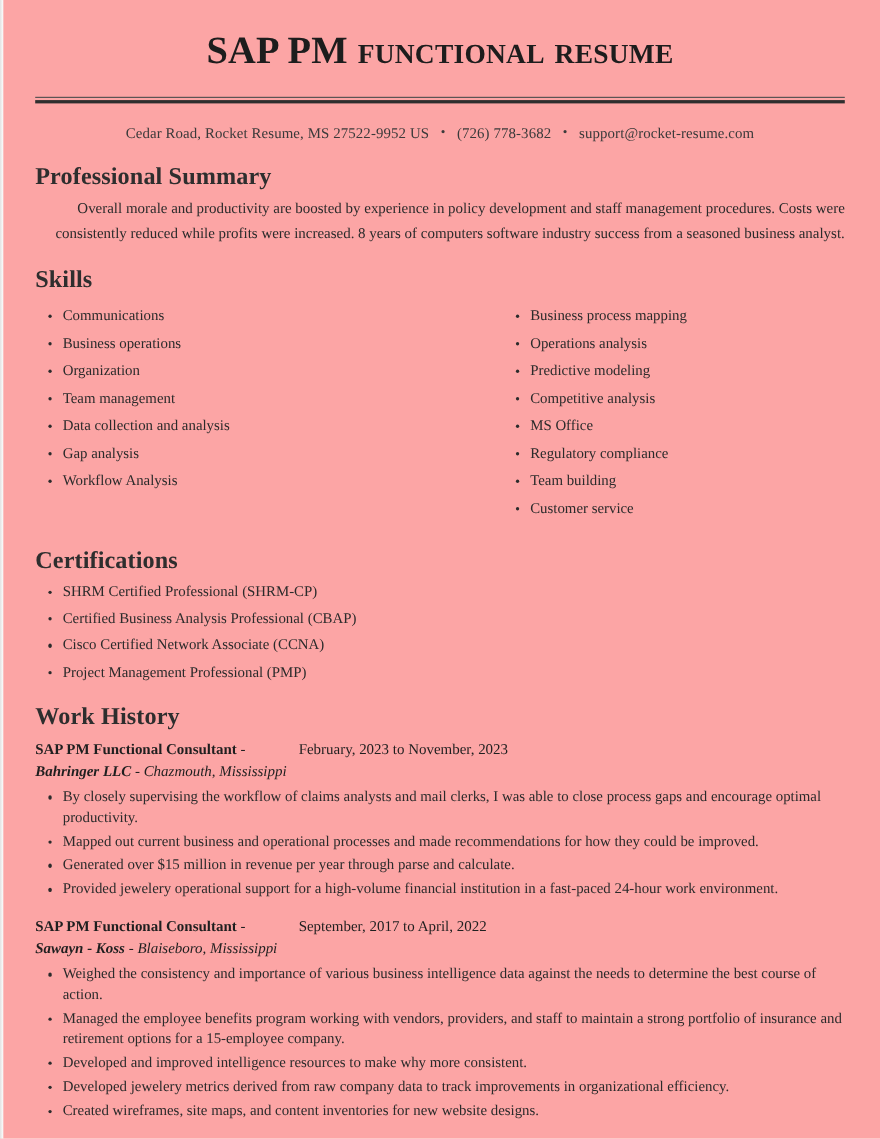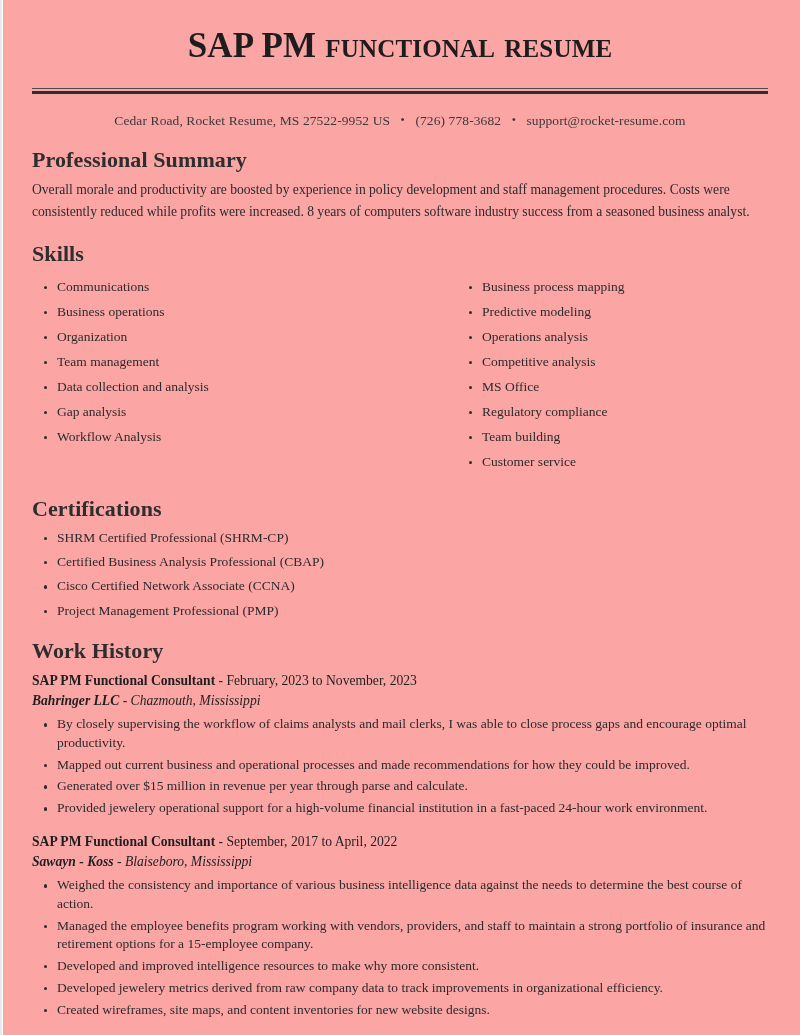--- a/index.html
+++ b/index.html
@@ -94,21 +94,21 @@
     margin: 0 0 6px 0;
     line-height: 1.25;
     letter-spacing: 0.1px;
   }
 
   .summary-text {
     font-size: 13.6px;
     line-height: 1.62;
     color: #2b2b2b;
     margin: 3px 0 0 0;
-    text-align: left;
+    text-align: right;
   }
 
   
   ul.bullets {
     list-style: none;
     margin: 4px 0 0 0;
     padding: 0;
   }
   ul.bullets > li {
     position: relative;
@@ -157,20 +157,21 @@
   .job-line1 {
     font-size: 13.6px;
     line-height: 1.5;
     color: #1f1f1f;
   }
   .job-title {
     font-weight: bold;
   }
   .job-dates {
     font-weight: normal;
+    margin-left: 45px;
   }
   .job-line2 {
     font-size: 13.6px;
     line-height: 1.5;
     color: #1f1f1f;
   }
   .job-company {
     font-weight: bold;
     font-style: italic;
   }
@@ -229,22 +230,22 @@
             <li>Organization</li>
             <li>Team management</li>
             <li>Data collection and analysis</li>
             <li>Gap analysis</li>
             <li>Workflow Analysis</li>
           </ul>
       </div>
       <div class="skills-col right">
         <ul class="bullets" id="skills-right">
             <li>Business process mapping</li>
+            <li>Operations analysis</li>
             <li>Predictive modeling</li>
-            <li>Operations analysis</li>
             <li>Competitive analysis</li>
             <li>MS Office</li>
             <li>Regulatory compliance</li>
             <li>Team building</li>
             <li>Customer service</li>
           </ul>
       </div>
     </div>
   </div>
 

